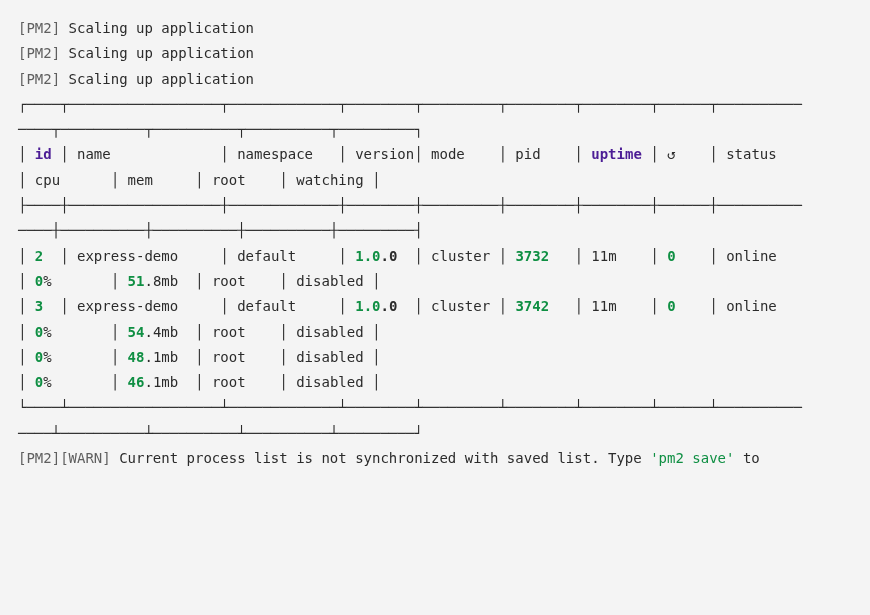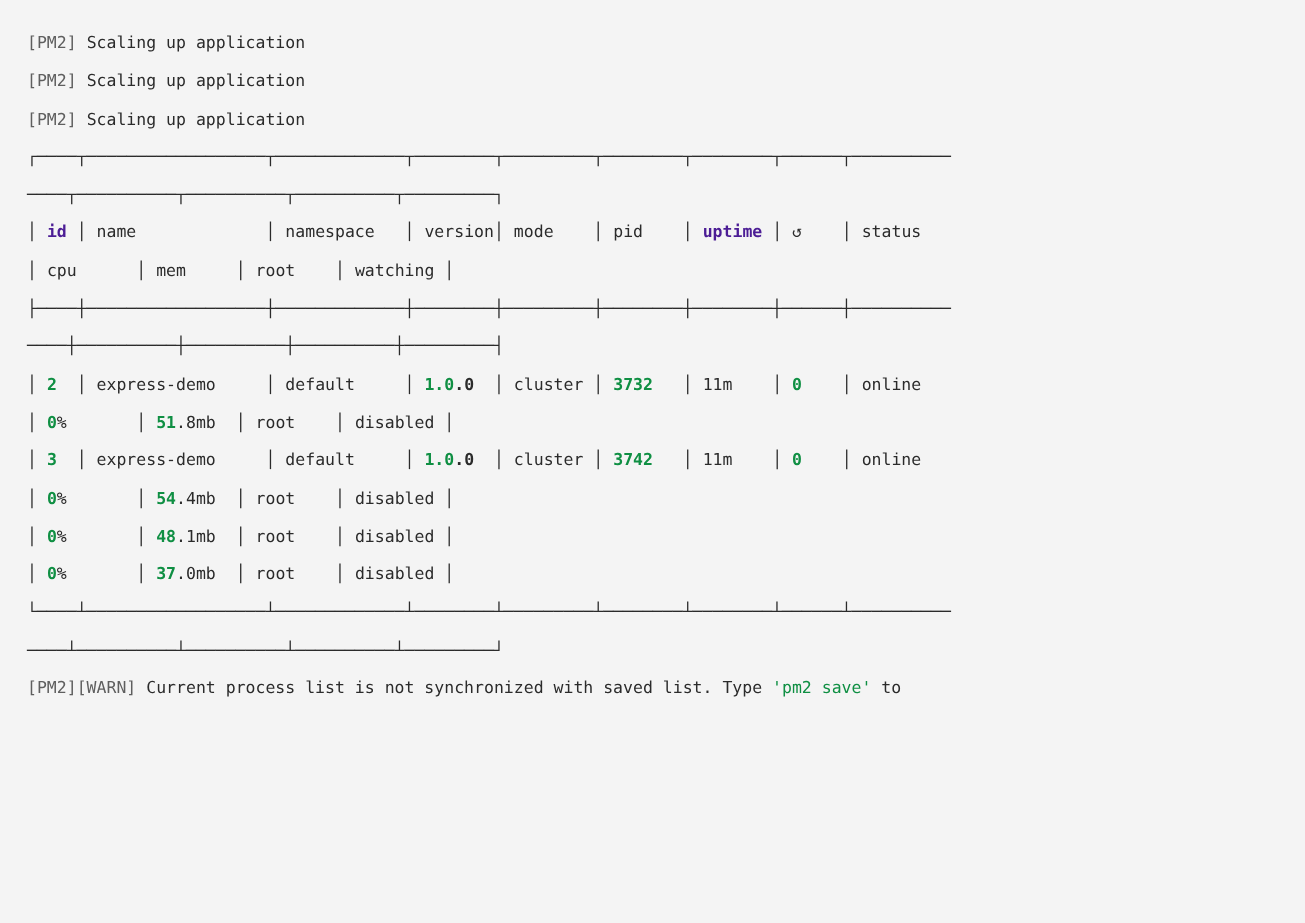--- a/index.html
+++ b/index.html
@@ -1,20 +1,20 @@
 <!DOCTYPE html>
 <html><head>
 <meta charset="utf-8">
 <style>
   html,body{margin:0;padding:0;background:#f4f4f4;}
   #terminal{
     position:relative;width:870px;height:615px;box-sizing:border-box;
     padding:16px 0 0 18px;background:#f4f4f4;overflow:hidden;
     font-family:"DejaVu Sans Mono","Liberation Mono",monospace;
-    font-size:11px;line-height:25.3px;color:#2b2b2b;
+    font-size:14px;line-height:25.3px;color:#2b2b2b;
   }
   pre.line{margin:0;padding:0;font:inherit;white-space:pre;height:25.3px;}
   .mut{color:#5f5f5f;}
   .g{color:#0f8f43;font-weight:700;}
   .gn{color:#0f8f43;}
   .r{color:#4c1d95;font-weight:700;}
   .b{font-weight:700;}
   .bd{color:#2b2b2b;}
 </style>
 </head>
@@ -28,17 +28,17 @@
     <pre class="line"><span class="bd">────┬──────────┬──────────┬──────────┬─────────┐</span></pre>
     <pre class="line">│ <span class="r">id</span> │ <span>name</span>             │ <span>namespace</span>   │ <span>version</span>│ <span>mode</span>    │ <span>pid</span>    │ <span class="r">uptime</span> │ <span>↺</span>    │ <span>status</span> </pre>
     <pre class="line">│ <span>cpu</span>      │ <span>mem</span>     │ <span>root</span>    │ <span>watching</span> │</pre>
     <pre class="line"><span class="bd">├────┼──────────────────┼─────────────┼────────┼─────────┼────────┼────────┼──────┼──────────</span></pre>
     <pre class="line"><span class="bd">────┼──────────┼──────────┼──────────┼─────────┤</span></pre>
     <pre class="line">│ <span class="g">2</span>  │ <span>express-demo</span>     │ <span>default</span>     │ <span class="g">1.0</span><span class="b">.0</span>  │ <span>cluster</span> │ <span class="g">3732</span>   │ <span>11m</span>    │ <span class="g">0</span>    │ <span>online</span> </pre>
     <pre class="line">│ <span class="g">0</span><span>%</span>       │ <span class="g">51</span><span>.8mb</span>  │ <span>root</span>    │ <span>disabled</span> │</pre>
     <pre class="line">│ <span class="g">3</span>  │ <span>express-demo</span>     │ <span>default</span>     │ <span class="g">1.0</span><span class="b">.0</span>  │ <span>cluster</span> │ <span class="g">3742</span>   │ <span>11m</span>    │ <span class="g">0</span>    │ <span>online</span> </pre>
     <pre class="line">│ <span class="g">0</span><span>%</span>       │ <span class="g">54</span><span>.4mb</span>  │ <span>root</span>    │ <span>disabled</span> │</pre>
     <pre class="line">│ <span class="g">0</span><span>%</span>       │ <span class="g">48</span><span>.1mb</span>  │ <span>root</span>    │ <span>disabled</span> │</pre>
-    <pre class="line">│ <span class="g">0</span><span>%</span>       │ <span class="g">37</span><span>.0mb</span>  │ <span>root</span>    │ <span>disabled</span> │</pre>
+    <pre class="line">│ <span class="g">0</span><span>%</span>       │ <span class="g">46</span><span>.1mb</span>  │ <span>root</span>    │ <span>disabled</span> │</pre>
     <pre class="line"><span class="bd">└────┴──────────────────┴─────────────┴────────┴─────────┴────────┴────────┴──────┴──────────</span></pre>
     <pre class="line"><span class="bd">────┴──────────┴──────────┴──────────┴─────────┘</span></pre>
     <pre class="line"><span class="mut">[PM2][WARN]</span><span> Current process list is not synchronized with saved list. Type </span><span class="gn">'pm2 save'</span><span> to</span></pre>
   </div>
 
 </body></html>

